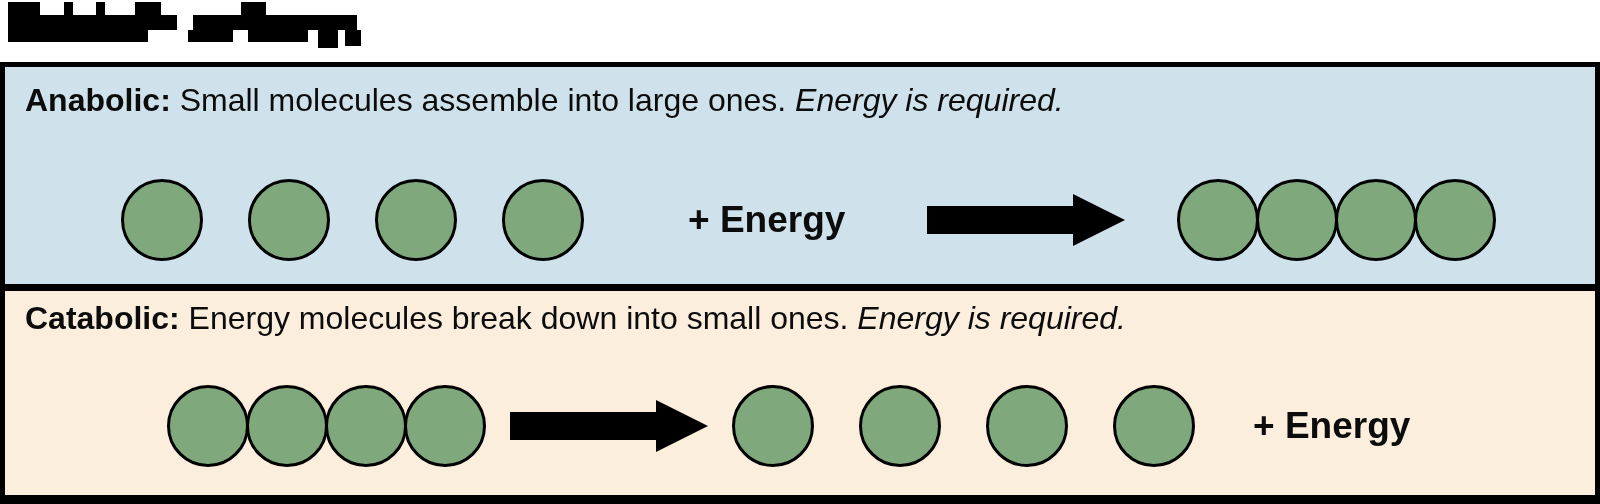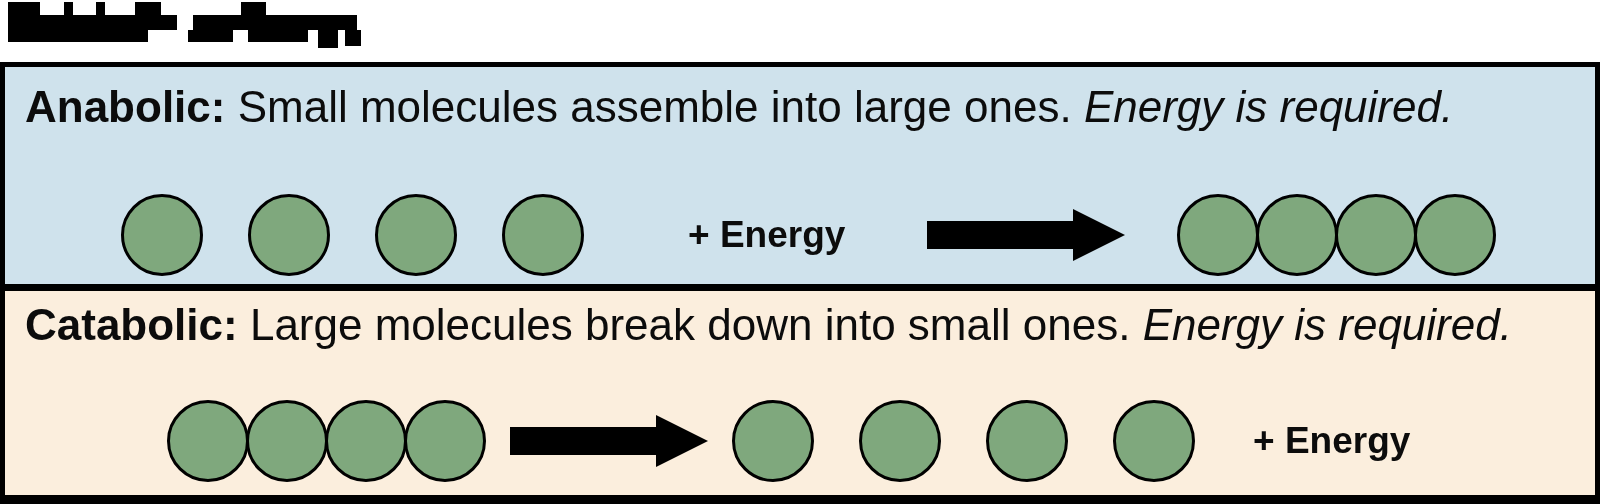--- a/index.html
+++ b/index.html
@@ -3,21 +3,21 @@
 <meta charset="utf-8">
 <style>
   html,body{margin:0;padding:0;background:#ffffff;width:1600px;height:504px;overflow:hidden;
     font-family:"Liberation Sans",sans-serif;}
   .redacted-title{display:block;margin:2px 0 0 8px;}
   .figure{box-sizing:border-box;width:1600px;height:442px;margin-top:14px;
     border:5px solid var(--border,#000);border-bottom-width:9px;}
   .panel{box-sizing:border-box;position:relative;padding-left:20px;}
   .panel.anabolic{height:224px;border-bottom:7px solid var(--border,#000);background:var(--anabolic-bg,#cfe2ec);}
   .panel.catabolic{height:204px;background:var(--catabolic-bg,#fbeedd);}
-  .heading{font-size:44px;line-height:1.2;color:#0c0c0c;white-space:nowrap;}
+  .heading{font-size:32px;line-height:1.2;color:#0c0c0c;white-space:nowrap;}
   .panel.anabolic .heading{padding-top:14px;}
   .panel.catabolic .heading{padding-top:8px;}
   .heading .lead{font-weight:bold;}
   .heading .em{font-style:italic;}
   .row{display:flex;align-items:center;text-align:right;}
   .panel.anabolic .row{margin-top:60px;}
   .panel.catabolic .row{margin-top:48px;}
   .circle{box-sizing:border-box;width:82px;height:82px;border-radius:50%;
     background:var(--molecule-fill,#7fa87d);border:3px solid var(--molecule-stroke,#000);flex:none;}
   .circle-group{display:flex;align-items:center;flex:none;}
@@ -76,21 +76,21 @@
           <div class="circle"></div>
           <div class="circle"></div>
           <div class="circle"></div>
           <div class="circle"></div>
         </div>
       </div>
   </section>
 
   <section class="panel catabolic">
     <div class="heading">
-      <span class="lead">Catabolic:</span><span> Large molecules break down into small ones. </span><span class="em">Energy is required.</span>
+      <span class="lead">Catabolic:</span><span> Energy molecules break down into small ones. </span><span class="em">Energy is required.</span>
     </div>
     <div class="row">
         <div class="circle-group joined">
           <div class="circle"></div>
           <div class="circle"></div>
           <div class="circle"></div>
           <div class="circle"></div>
         </div>
         <svg class="arrow" width="198" height="52" viewBox="0 0 198 52">
           <polygon fill="#000" points="0,12 146,12 146,0 198,26 146,52 146,40 0,40"></polygon>

